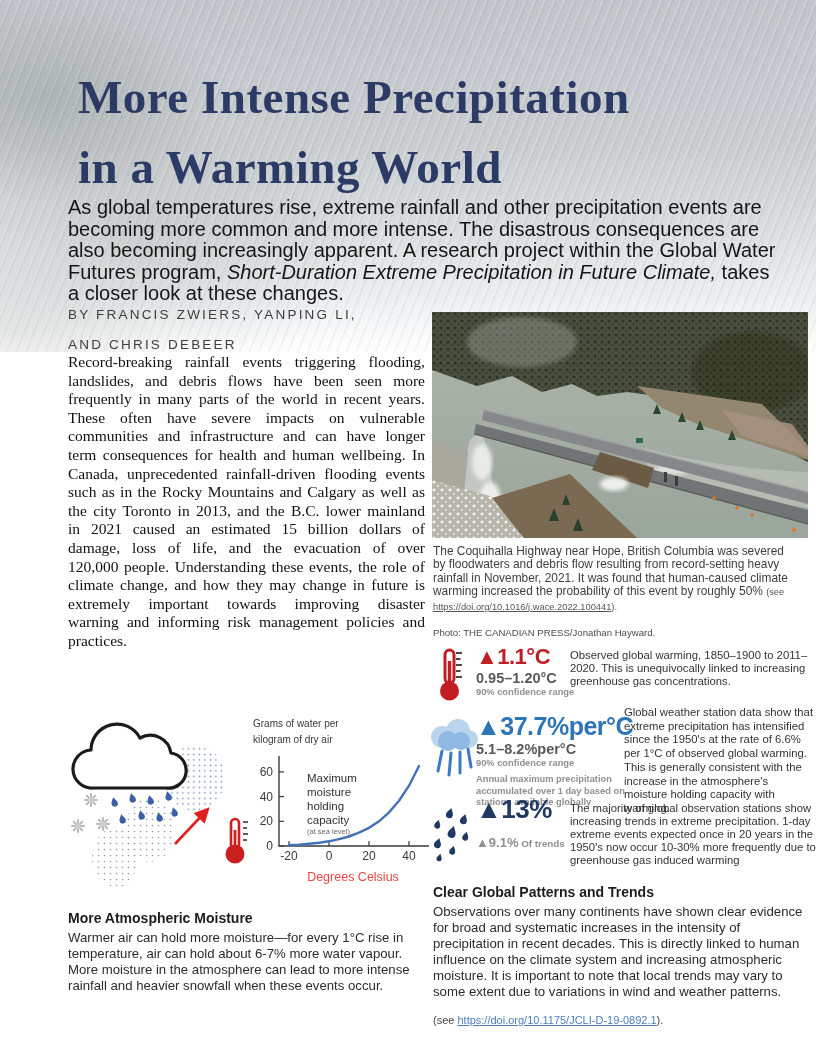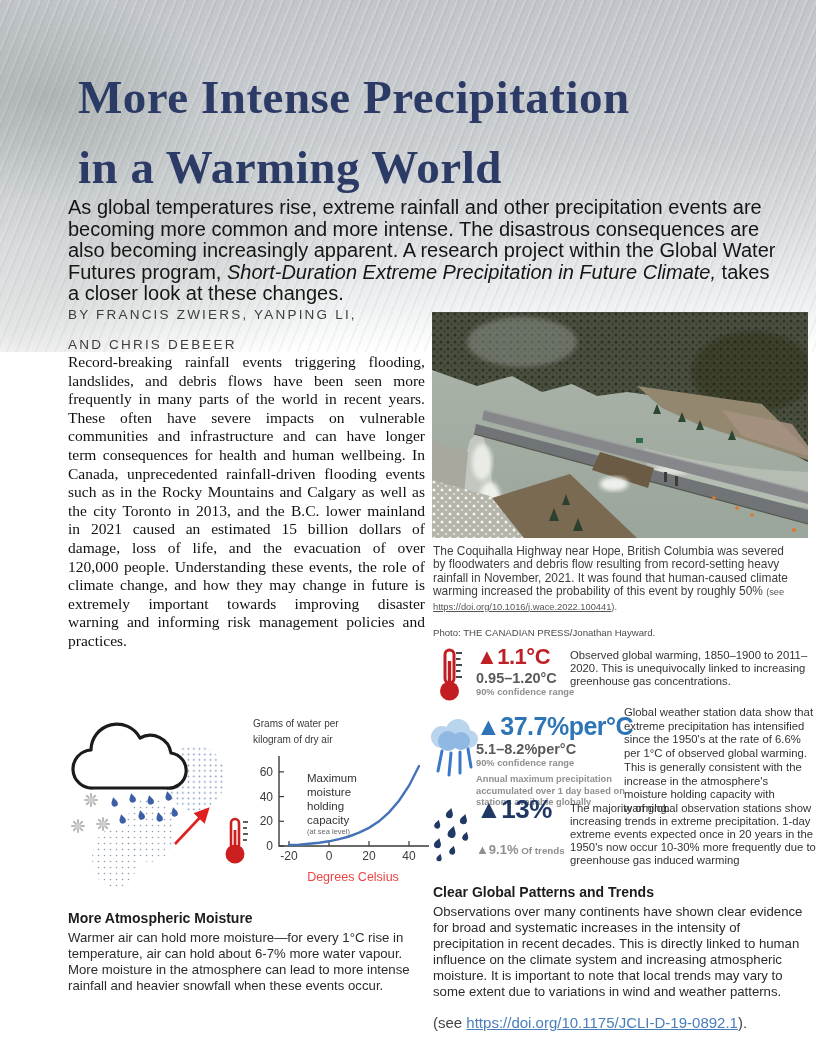--- a/index.html
+++ b/index.html
@@ -37,21 +37,21 @@
   .chart-ytitle{font-size:10px;line-height:16px;color:#3a3a3a;width:110px;margin:0 0 4px 10px;}
   .chart-xlabel{font-size:12.5px;color:#ef4444;text-align:center;width:160px;margin:-2px 0 0 30px;}
   .chart-fig svg{display:block;font-family:"Liberation Sans",sans-serif;}
 
   .sec-heading{position:absolute;margin:0;font-size:14px;font-weight:700;color:#1c1c1c;}
   .sec-body{position:absolute;margin:0;font-size:13.2px;line-height:16px;color:#2b2b2b;}
   .moisture-h{left:68px;top:910px;}
   .moisture-p{left:68px;top:930px;width:366px;}
   .patterns-h{left:433px;top:884px;}
   .patterns-p{left:433px;top:904px;width:372px;}
-  .patterns-link-line{position:absolute;left:433px;top:1014px;font-size:15px;color:#444;text-align:center;}
+  .patterns-link-line{position:absolute;left:433px;top:1014px;font-size:11px;color:#444;text-align:center;}
 
   
   .photo{position:absolute;left:432px;top:312px;width:376px;height:226px;overflow:hidden;}
   .caption{position:absolute;left:433px;top:545px;width:360px;font-size:11.9px;
            line-height:13.4px;color:#3e3e3e;}
   .caption .see{font-size:9.3px;color:#555;}
   .credit{margin-top:12px;font-size:9.6px;color:#4a4a4a;}
   a.doi{color:#4a7ebb;text-decoration:underline;cursor:pointer;margin-top:13px;}
 
   
@@ -63,21 +63,21 @@
   .r1{top:0;height:64px;}   .r1 .headline{font-size:22px;line-height:24px;color:#bf2026;}
   .r2{top:68px;height:80px;} .r2 .headline{font-size:25px;line-height:27px;color:#2e75b6;}
   .r3{top:150px;height:85px;}.r3 .headline{font-size:26px;line-height:28px;color:#1f3864;}
   .range{font-size:14.5px;font-weight:700;color:#595959;line-height:18px;}
   .conf{font-size:9.3px;font-weight:700;color:#8f8f8f;line-height:11px;}
   .note2{font-size:9.3px;font-weight:700;color:#8f8f8f;line-height:11.5px;width:152px;margin-top:5px;}
   .stat-desc{position:absolute;font-size:11.3px;color:#333;}
   .r1 .stat-desc{left:138px;top:4px;width:242px;line-height:12.9px;}
   .r2 .stat-desc{left:192px;top:-7px;width:190px;line-height:13.7px;}
   .r3 .stat-desc{left:138px;top:7px;width:248px;line-height:13px;}
-  .subline{margin-top:17px;}
+  .subline{margin-top:10px;}
   .subval{font-size:13px;font-weight:700;color:#8f8f8f;}
   .subnote{font-size:9.8px;font-weight:700;color:#8f8f8f;line-height:12.5px;width:132px;}
 </style>
 </head>
 <body>
 
 <div class="page">
   <div class="header-texture"></div>
 
   <div class="content">

